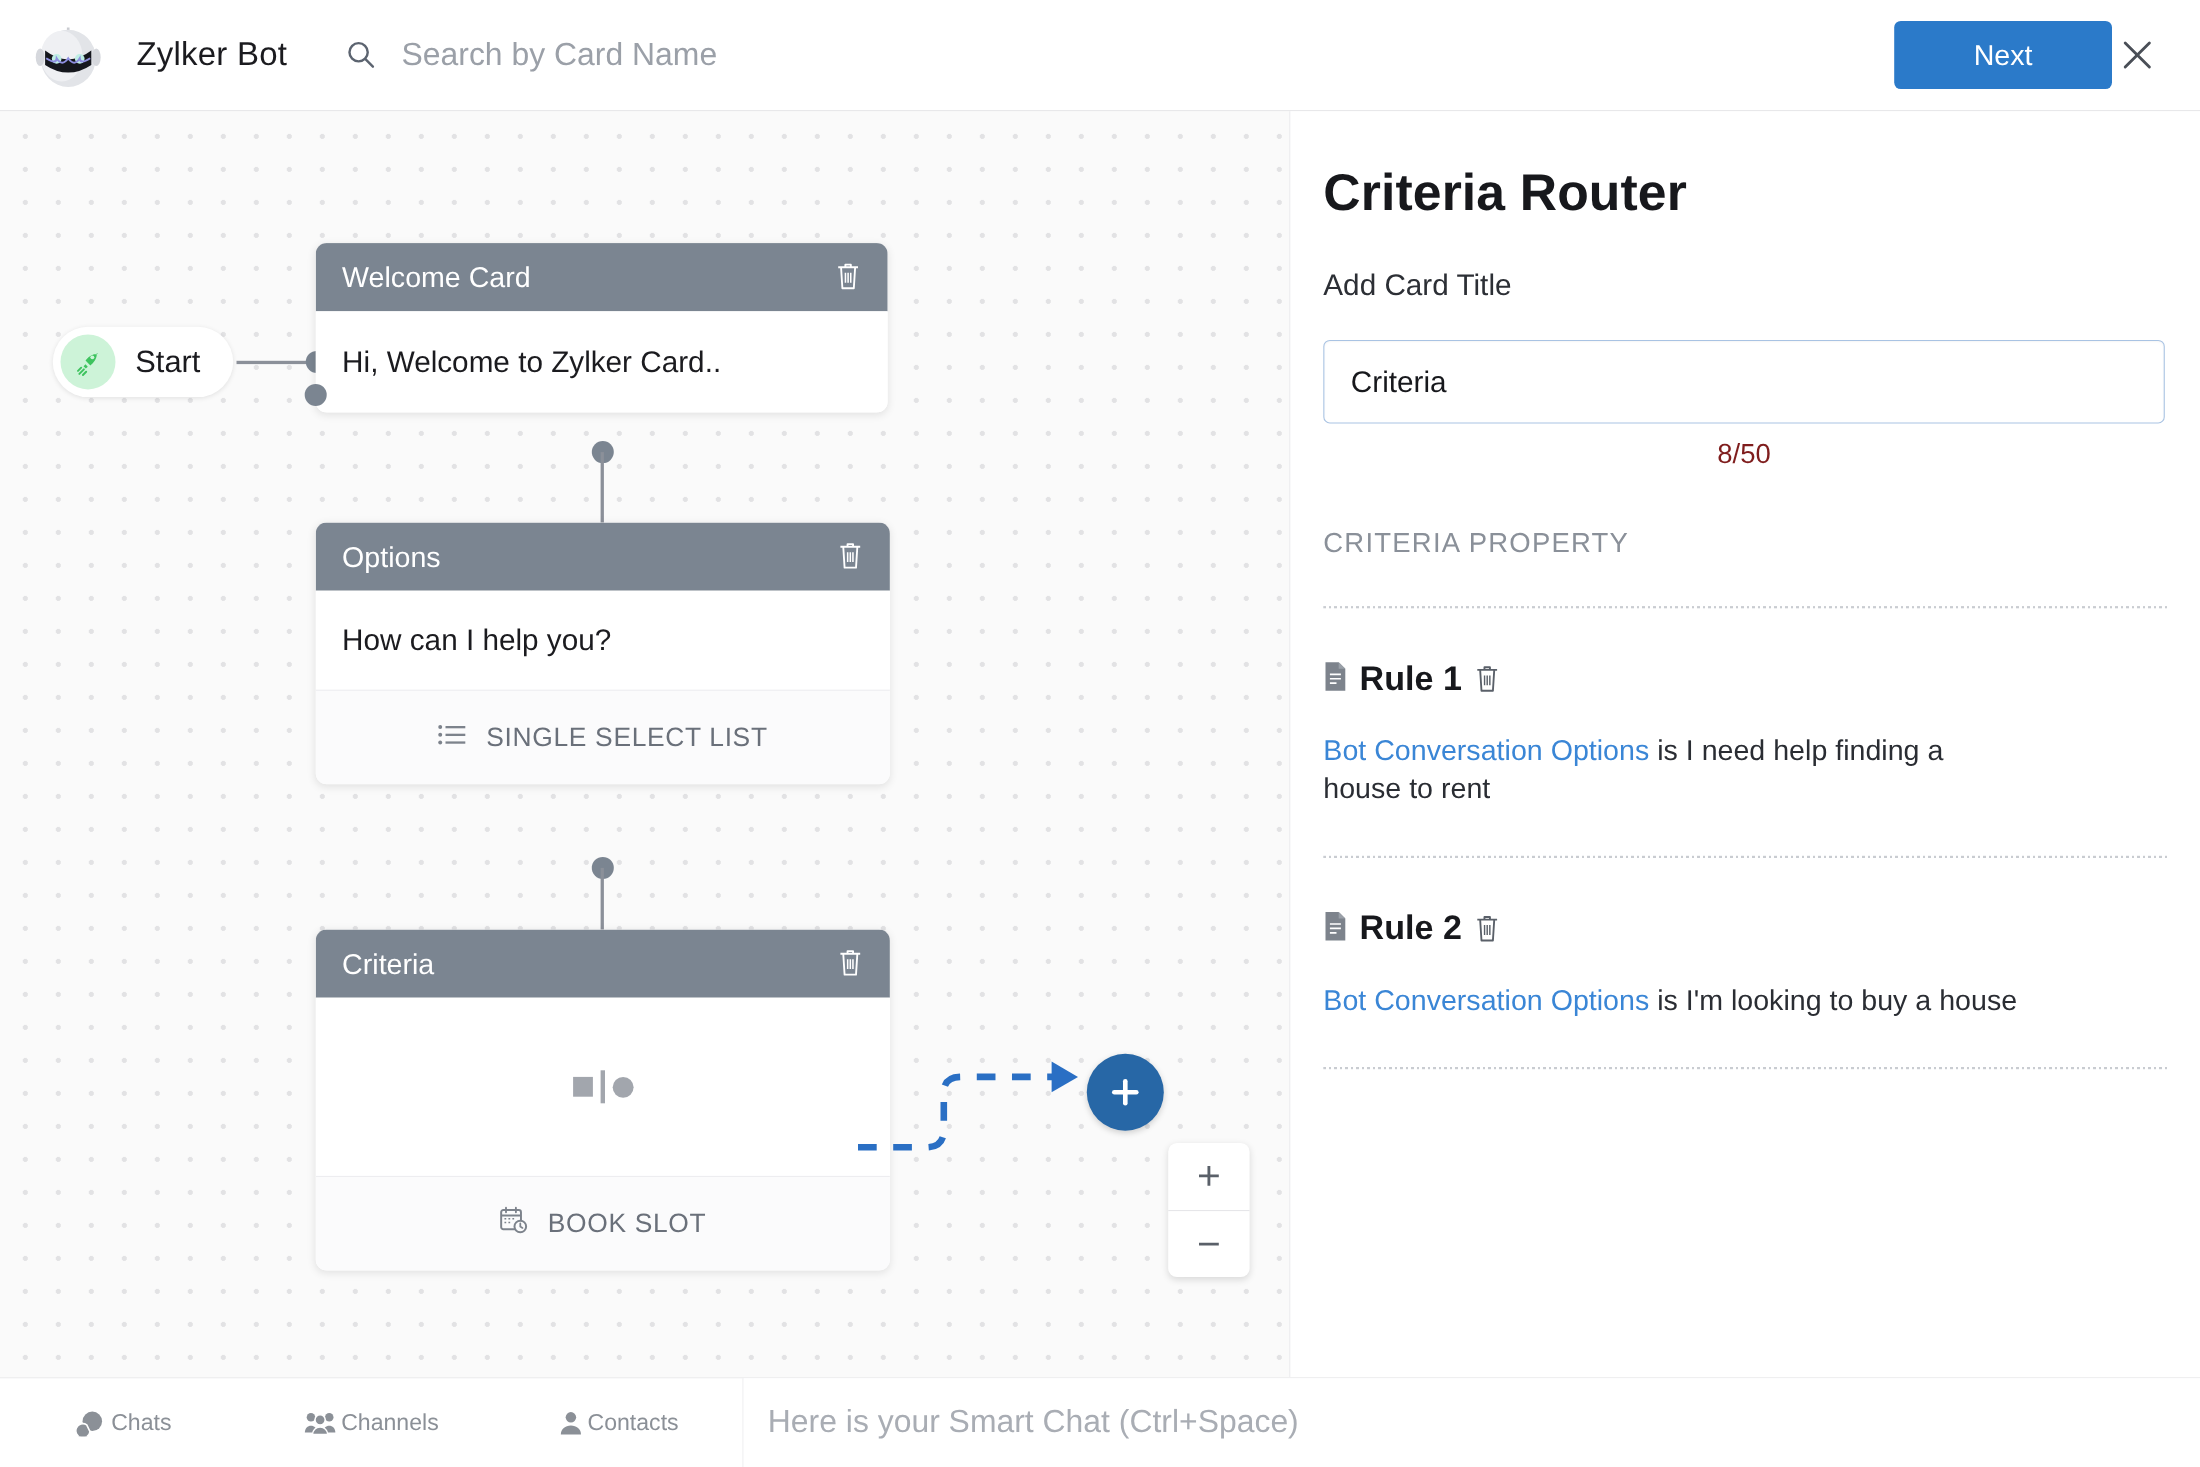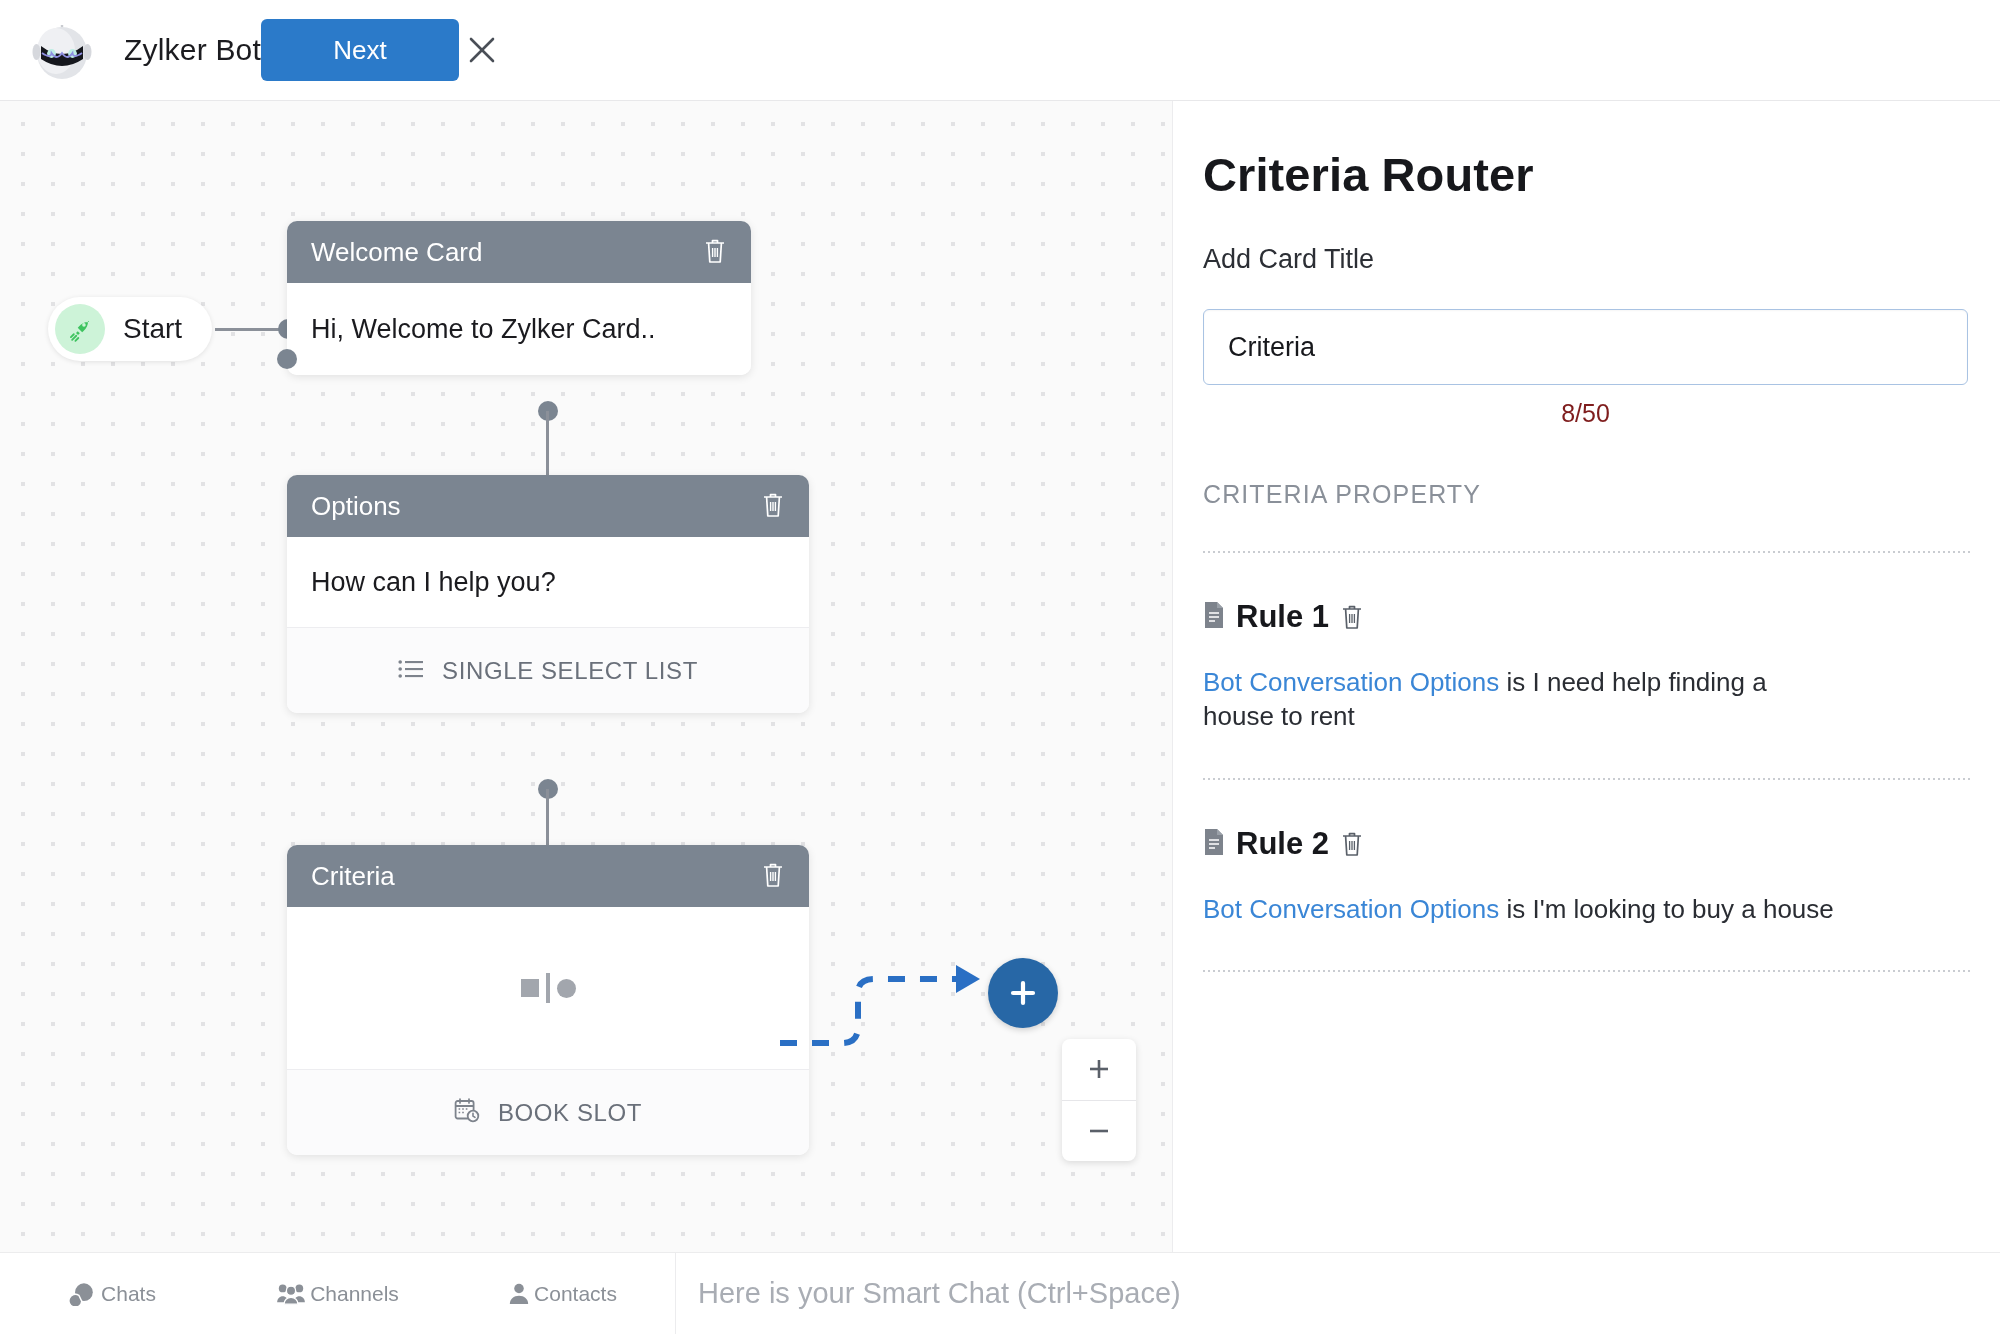--- a/index.html
+++ b/index.html
@@ -83,21 +83,21 @@
   .card-body {
     background:#fff; padding: 26px 24px; font-size: 27px; color:#1b1b1f;
     display:flex; align-items:center;
   }
   .card-foot {
     border-top: 1px solid #ededf0; background:#fbfbfc; height: 86px;
     display:flex; align-items:center; justify-content:center; gap: 18px;
     font-size: 24px; color: #6a707a; letter-spacing: .6px;
   }
 
-  #card-welcome { left: 287px; top: 120px; width: 464px; }
+  #card-welcome { left: 287px; top: 120px; width: 520px; }
   #card-welcome .card-body { height: 92px; }
   #card-options  { left: 287px; top: 374px; width: 522px; }
   #card-options .card-body { height: 90px; }
   #card-criteria { left: 287px; top: 744px; width: 522px; }
   #card-criteria .card-body { height: 162px; justify-content:center; }
 
   
   .node-dot { position:absolute; width:20px; height:20px; border-radius:50%; background:#7b8591; }
   .node-line { position:absolute; width:3px; background:#8b9099; }
 
@@ -192,20 +192,29 @@
         <ellipse cx="26" cy="33" rx="19" ry="23" fill="#eff0f3"></ellipse>
         <ellipse cx="6.5" cy="34" rx="4" ry="8" fill="#d6d8dd"></ellipse>
         <ellipse cx="57.5" cy="34" rx="4" ry="8" fill="#d6d8dd"></ellipse>
         <path d="M11 28 q21 16 42 0 l0 13 q-21 14 -42 0 z" fill="#15171d"></path>
         <circle cx="21.5" cy="35.5" r="4.4" fill="#bfeee4"></circle>
         <circle cx="42.5" cy="35.5" r="4.4" fill="#bfeee4"></circle>
         <path d="M12 35 q9 6 9.5 0 q5 8 10.5 0 q5.5 8 10.5 0 q.5 6 9.5 0" stroke="#8e8fe0" stroke-width="1.8" fill="none"></path>
       </svg>
     </div>
     <div class="bot-title">Zylker Bot</div>
+    <div class="search-wrap">
+      <span class="search-icon">
+        <svg viewBox="0 0 30 30" width="30" height="30" aria-hidden="true">
+          <circle cx="13" cy="12.5" r="8.3" stroke="#5c6470" stroke-width="2.2" fill="none"></circle>
+          <line x1="19" y1="18.6" x2="26" y2="25.6" stroke="#5c6470" stroke-width="2.2" stroke-linecap="round"></line>
+        </svg>
+      </span>
+      <input class="search-input" type="text" placeholder="Search by Card Name" style="">
+    </div>
     <button class="next-btn">Next</button>
     <div class="close-btn">
       <svg viewBox="0 0 34 34" width="34" height="34" aria-hidden="true">
         <line x1="6" y1="6" x2="28" y2="28" stroke="#4a4f57" stroke-width="2.6" stroke-linecap="round"></line>
         <line x1="28" y1="6" x2="6" y2="28" stroke="#4a4f57" stroke-width="2.6" stroke-linecap="round"></line>
       </svg>
     </div>
   </div>
 
   <div class="canvas">

